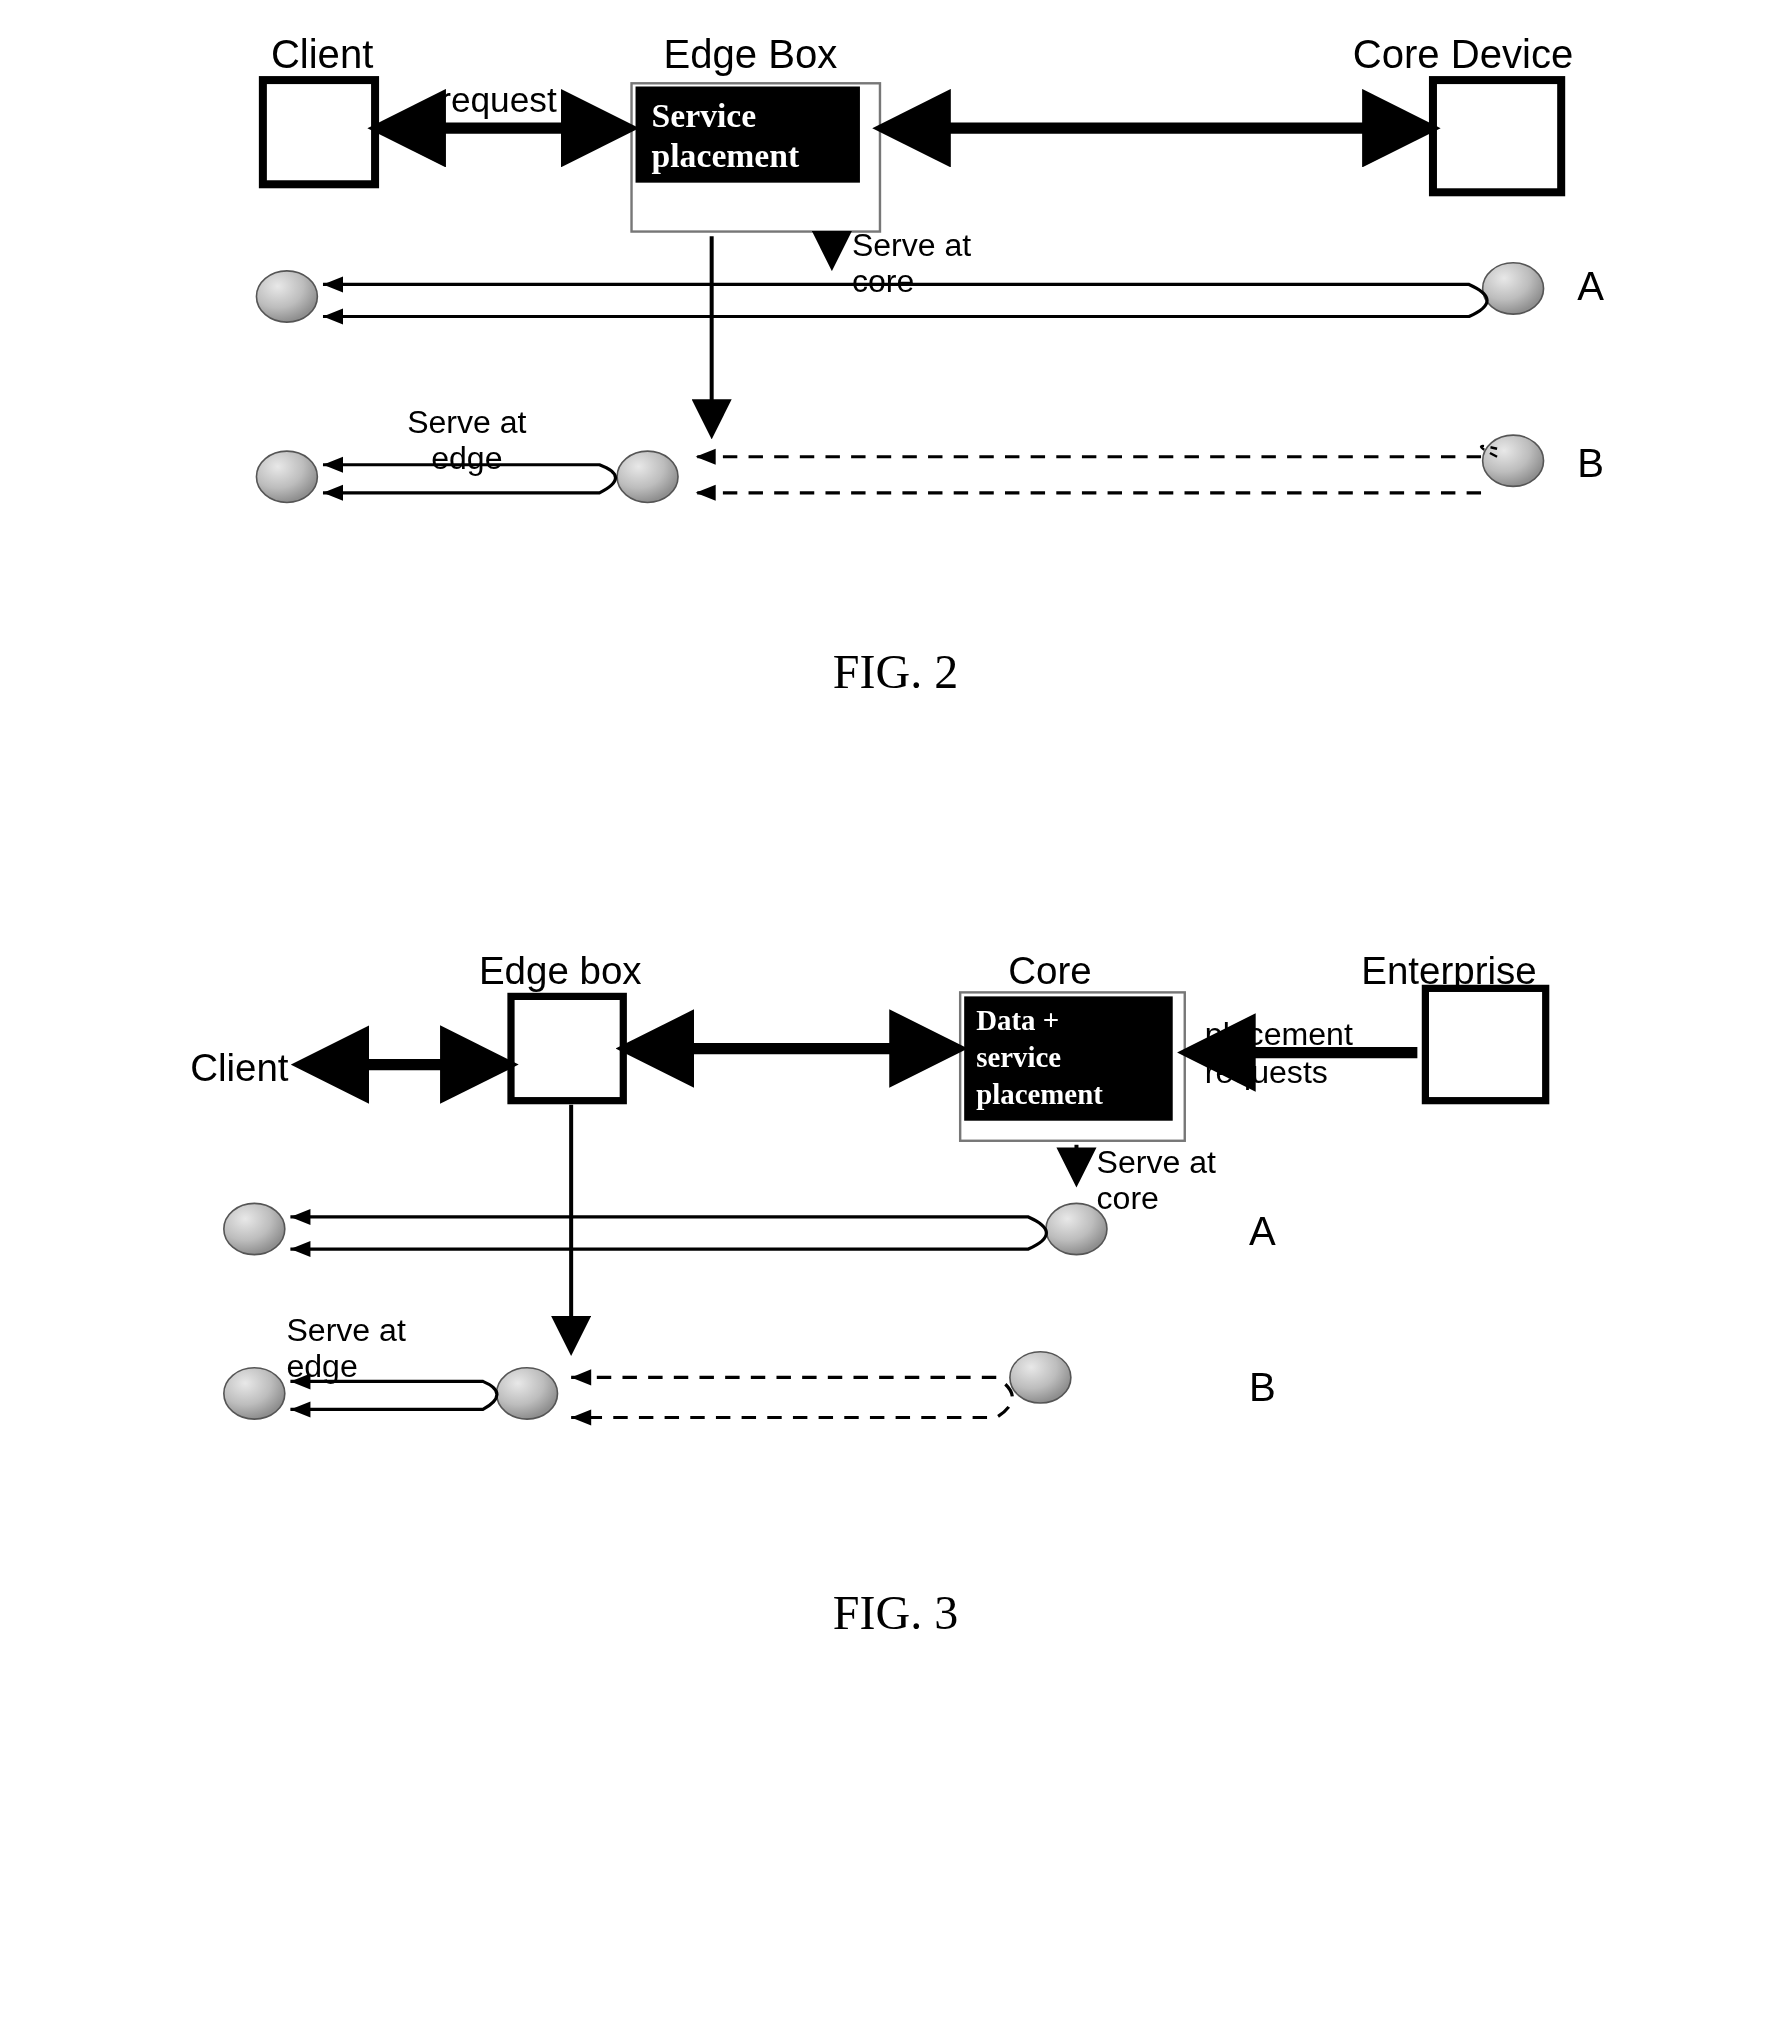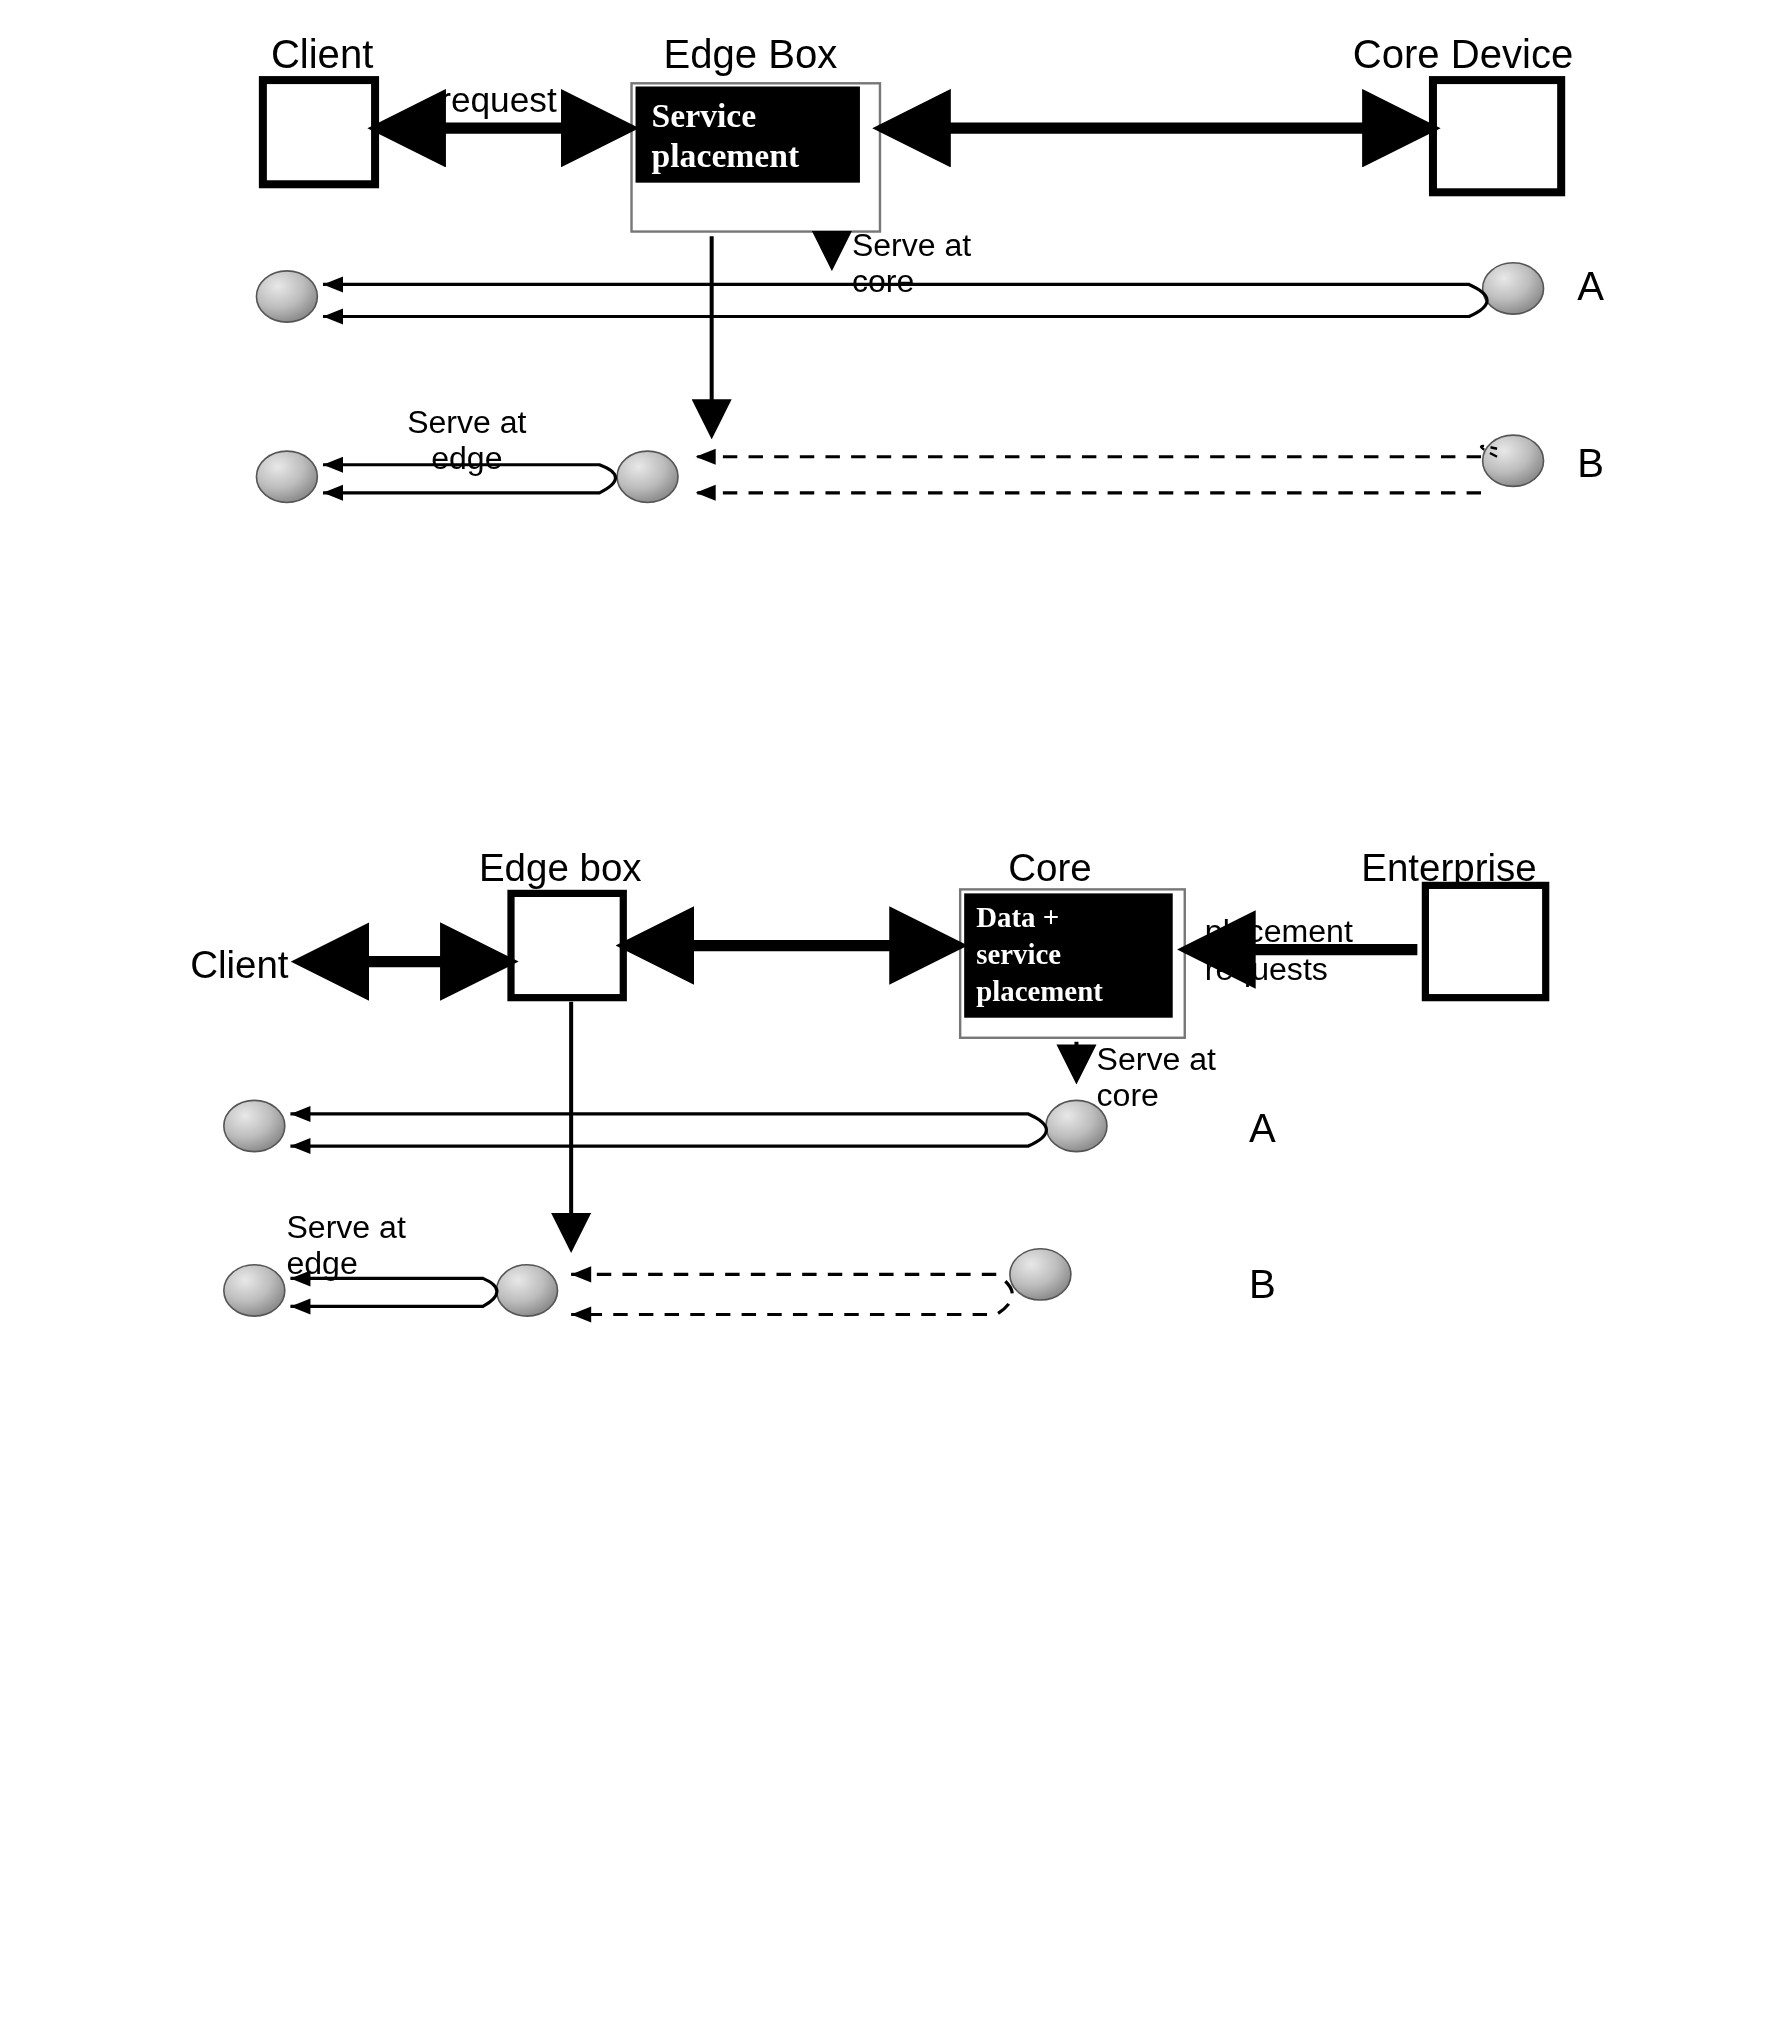--- a/index.html
+++ b/index.html
@@ -89,20 +89,21 @@
   <path d="M700 530 L725 520 L725 540 Z" fill="#000"></path>
   <line x1="1680" y1="575" x2="700" y2="575" stroke="#000" stroke-width="4" stroke-dasharray="18 14"></line>
   <path d="M700 575 L725 565 L725 585 Z" fill="#000"></path>
 
   <path d="M1700 530 Q 1660 510 1700 520" fill="none" stroke="#000" stroke-width="3" stroke-dasharray="10 8"></path>
 
   <text x="340" y="500" font-size="40" font-family="Arial">Serve at</text>
   <text x="370" y="545" font-size="40" font-family="Arial">edge</text>
   <text x="1800" y="555" font-size="50" font-family="Arial">B</text>
 </svg>
+<div class="caption">FIG. 2</div>
 </div>
 
 <div class="fig">
 <svg viewBox="0 0 1900 760" width="1524" height="610">
   <defs>
     <marker id="ah-thick3" viewBox="0 0 10 10" refX="8" refY="5" markerWidth="7" markerHeight="7" orient="auto-start-reverse">
       <path d="M0 0 L10 5 L0 10 z" fill="#000"></path>
     </marker>
     <marker id="ah-thin3" viewBox="0 0 12 12" refX="10" refY="6" markerWidth="10" markerHeight="10" orient="auto-start-reverse">
       <path d="M0 0 L12 6 L0 12 z" fill="#000"></path>
@@ -159,14 +160,15 @@
   <path d="M195 605 L220 595 L220 615 Z" fill="#000"></path>
 
   <path d="M 545 565 L 1075 565 Q 1115 590 1075 615 L 545 615" fill="none" stroke="#000" stroke-width="4" stroke-dasharray="18 14"></path>
   <path d="M545 565 L570 555 L570 575 Z" fill="#000"></path>
   <path d="M545 615 L570 605 L570 625 Z" fill="#000"></path>
 
   <text x="190" y="520" font-size="40" font-family="Arial">Serve at</text>
   <text x="190" y="565" font-size="40" font-family="Arial">edge</text>
   <text x="1390" y="595" font-size="50" font-family="Arial">B</text>
 </svg>
+<div class="caption">FIG. 3</div>
 </div>
 
 
 </body></html>

